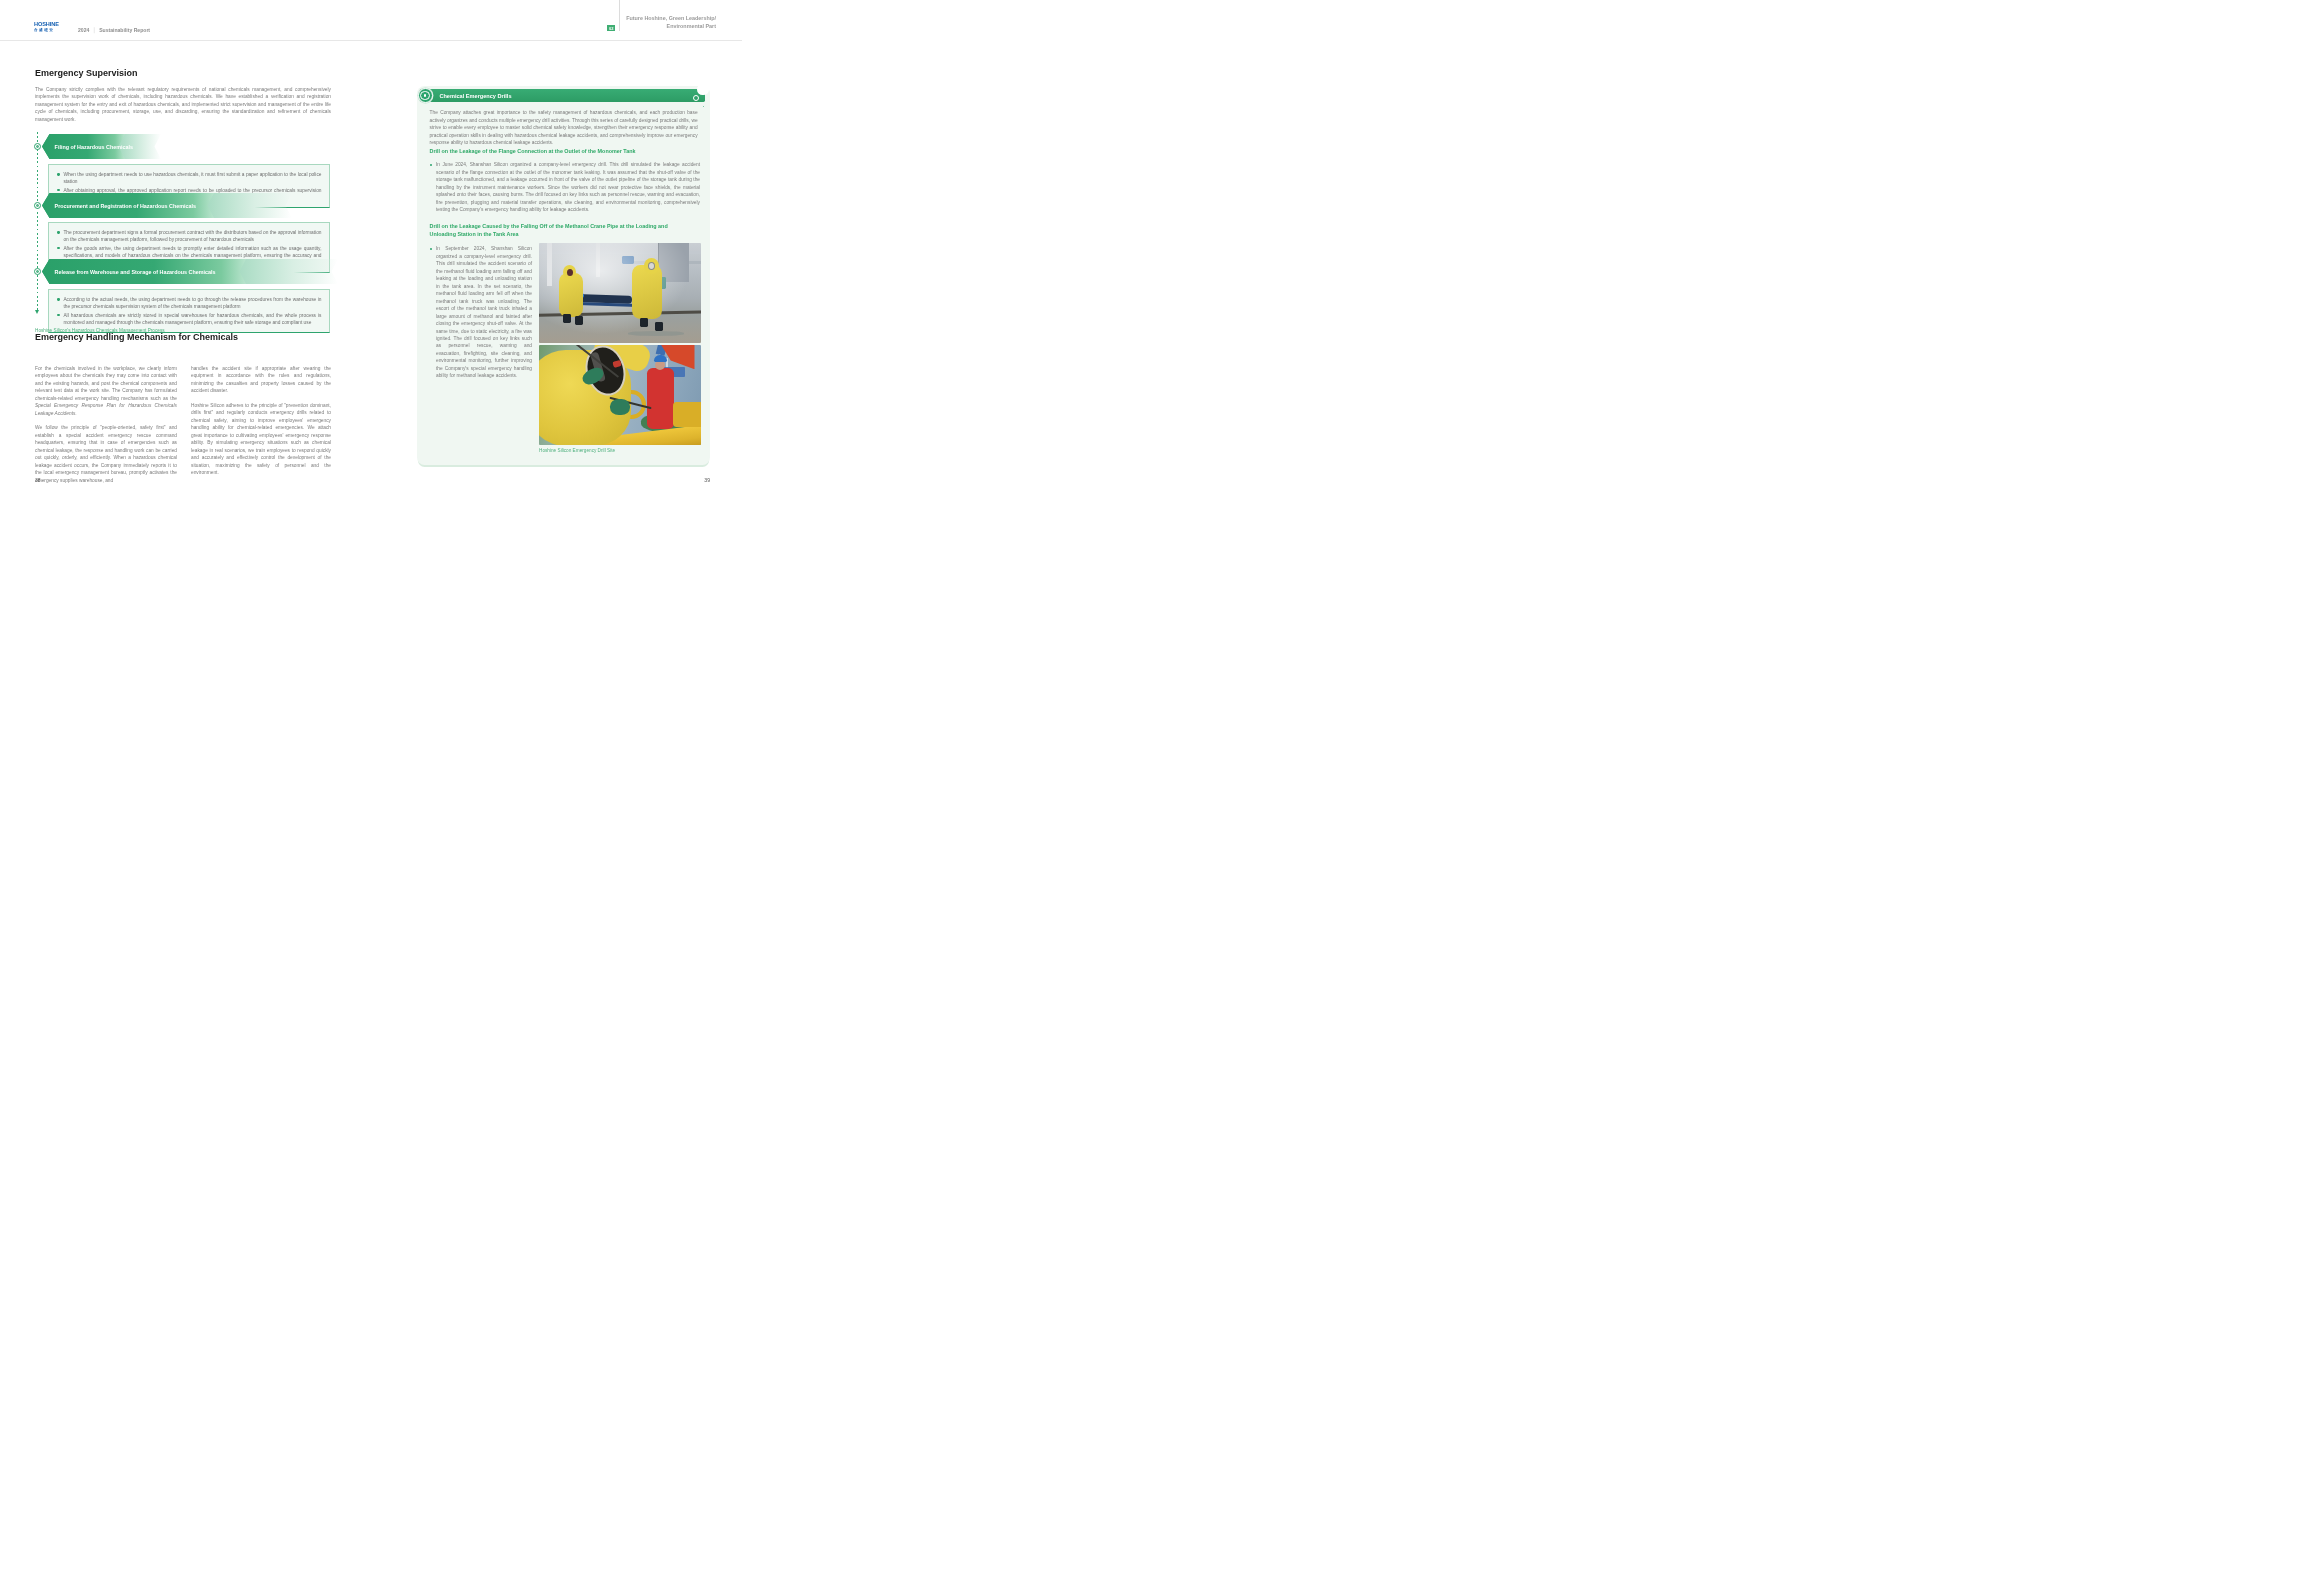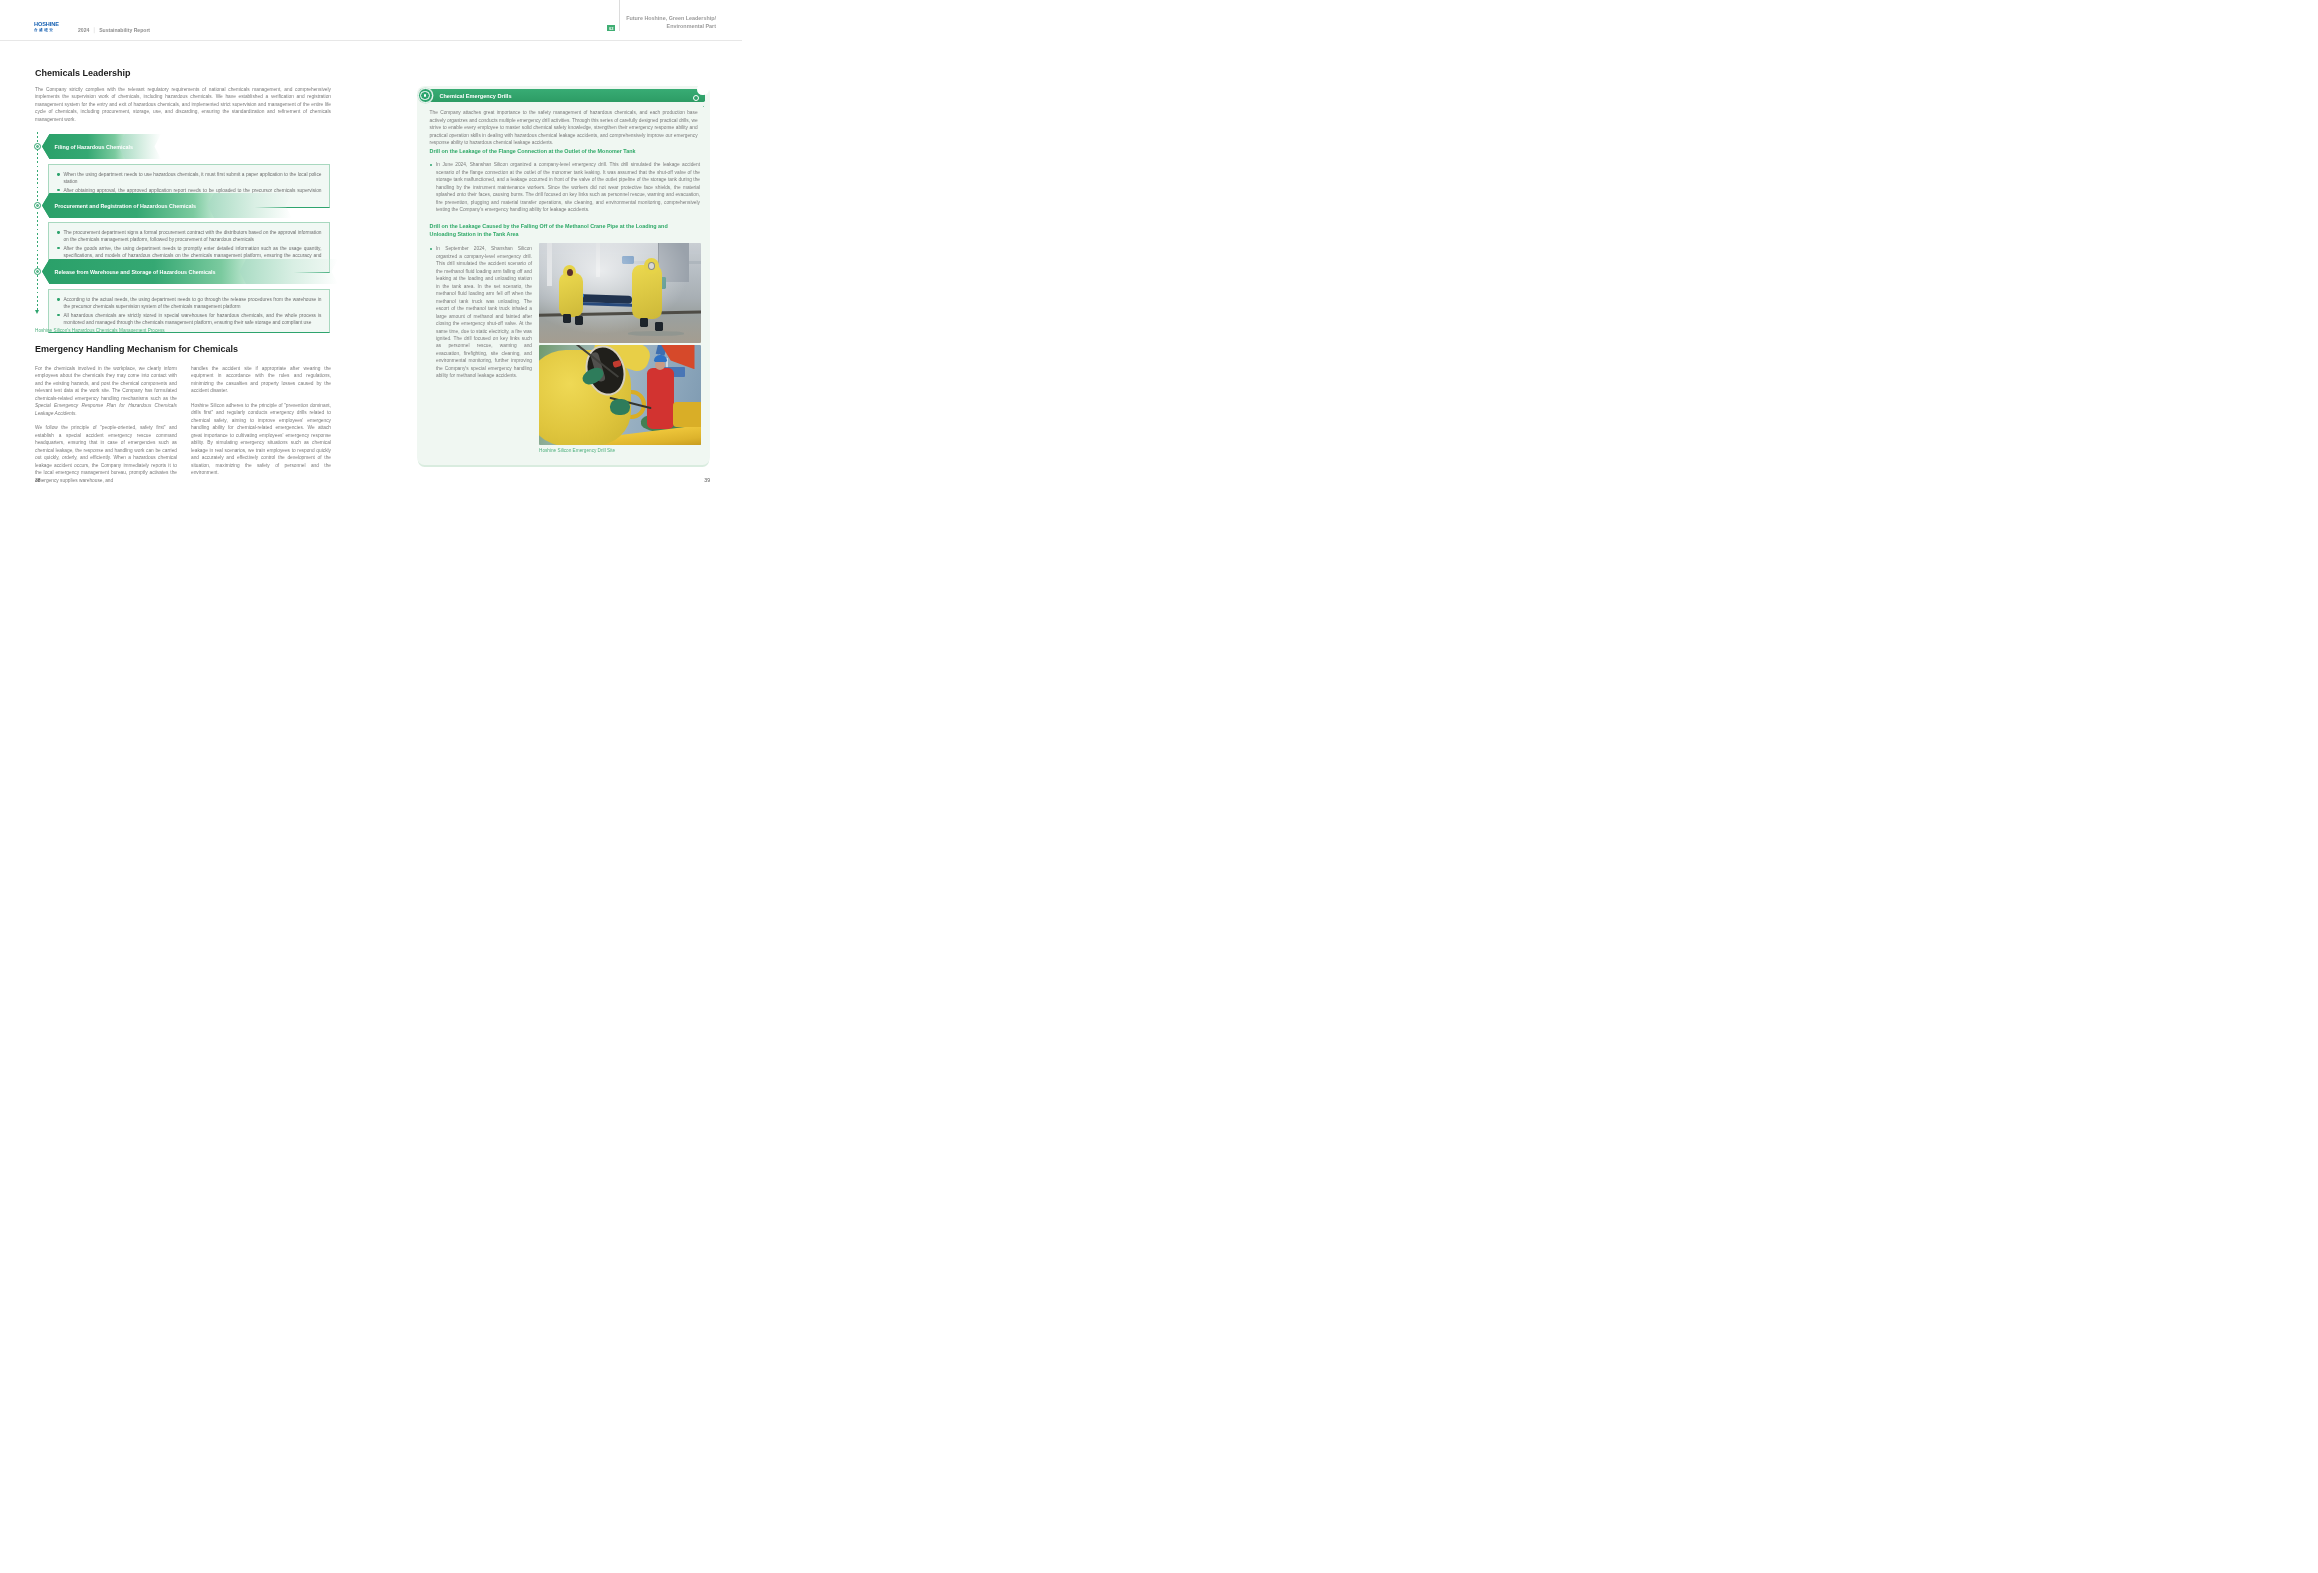--- a/index.html
+++ b/index.html
@@ -37,21 +37,21 @@
         clip-path:polygon(7.5px 0,100% 0,calc(100% - 6.5px) 50%,100% 100%,7.5px 100%,0 50%);}
   .banner .echo{background:linear-gradient(90deg,#2ea46e 0%,#6fc49c 45%,#d9efe4 85%,rgba(240,248,243,0) 100%);}
   .banner .main{background:linear-gradient(90deg,#2aa069 0%,#35a873 55%,#7bca9f 88%,#b9e4cd 100%);}
   .banner .label{position:absolute;left:12.6px;top:50%;transform:translateY(-50%);color:#fff;
         font-weight:bold;font-size:5.4px;white-space:nowrap;}
   .step-box{position:absolute;left:48px;width:282px;background:#f1f8f4;border:0.5px solid #a8d8bf;
         border-bottom:1.4px solid #2ea46e;padding:4.7px 7.5px 4.2px 8.4px;box-sizing:border-box;}
   .bullet{display:flex;gap:3.7px;font-size:4.8px;color:#6f6f6f;line-height:1.5;margin:1.4px 0;text-align:justify;}
   .dot{flex:0 0 auto;width:2.3px;height:2.3px;border-radius:50%;background:#2ea46e;margin-top:2.3px;}
   .process-caption{position:absolute;left:35px;top:328px;font-size:4.7px;color:#4FB07E;}
-  #em-title{left:35px;top:344px;}
+  #em-title{left:35px;top:332px;}
   .em-col{position:absolute;top:365px;font-size:4.8px;color:#7b7b7b;line-height:1.56;text-align:justify;}
   .em-col p{margin:0 0 7px;}
   #em-col1{left:35px;width:142px;}
   #em-col2{left:191px;width:140px;}
   .page-num{position:absolute;top:477px;font-size:5.1px;color:#555;}
   #pn-left{left:35px;}
   #pn-right{left:692px;width:18px;text-align:right;}
   
   .panel{position:absolute;left:417px;top:86px;width:293px;height:379px;background:#F0F7F2;
         border-radius:7.5px;box-shadow:0 2.8px 0 -0.9px #d9ecdf;}
@@ -148,21 +148,21 @@
     <span>2024</span><span class="divider">│</span><span>Sustainability Report</span>
   </div>
   <div class="hdr-vline"></div>
   <div class="chapter-badge">02</div>
   <div class="hdr-right">
     <div>Future Hoshine, Green Leadership/</div>
     <div>Environmental Part</div>
   </div>
   <div class="hdr-rule"></div>
 
-  <div class="h1" id="sup-title">Chemicals Leadership</div>
+  <div class="h1" id="sup-title">Emergency Supervision</div>
   <div id="sup-intro">The Company strictly complies with the relevant regulatory requirements of national chemicals management, and comprehensively implements the supervision work of chemicals, including hazardous chemicals. We have established a verification and registration management system for the entry and exit of hazardous chemicals, and implemented strict supervision and management of the entire life cycle of chemicals, including procurement, storage, use, and discarding, ensuring the standardization and refinement of chemicals management work.</div>
 
   <div class="timeline"></div>
   <div class="timeline-arrow"></div>
   <span class="gear" style="top:143px"></span>
   <span class="gear" style="top:202px"></span>
   <span class="gear" style="top:268px"></span>
 
   <div class="banner" style="top:134px;width:119px">
     <div class="echo" style="width:119px"></div>

